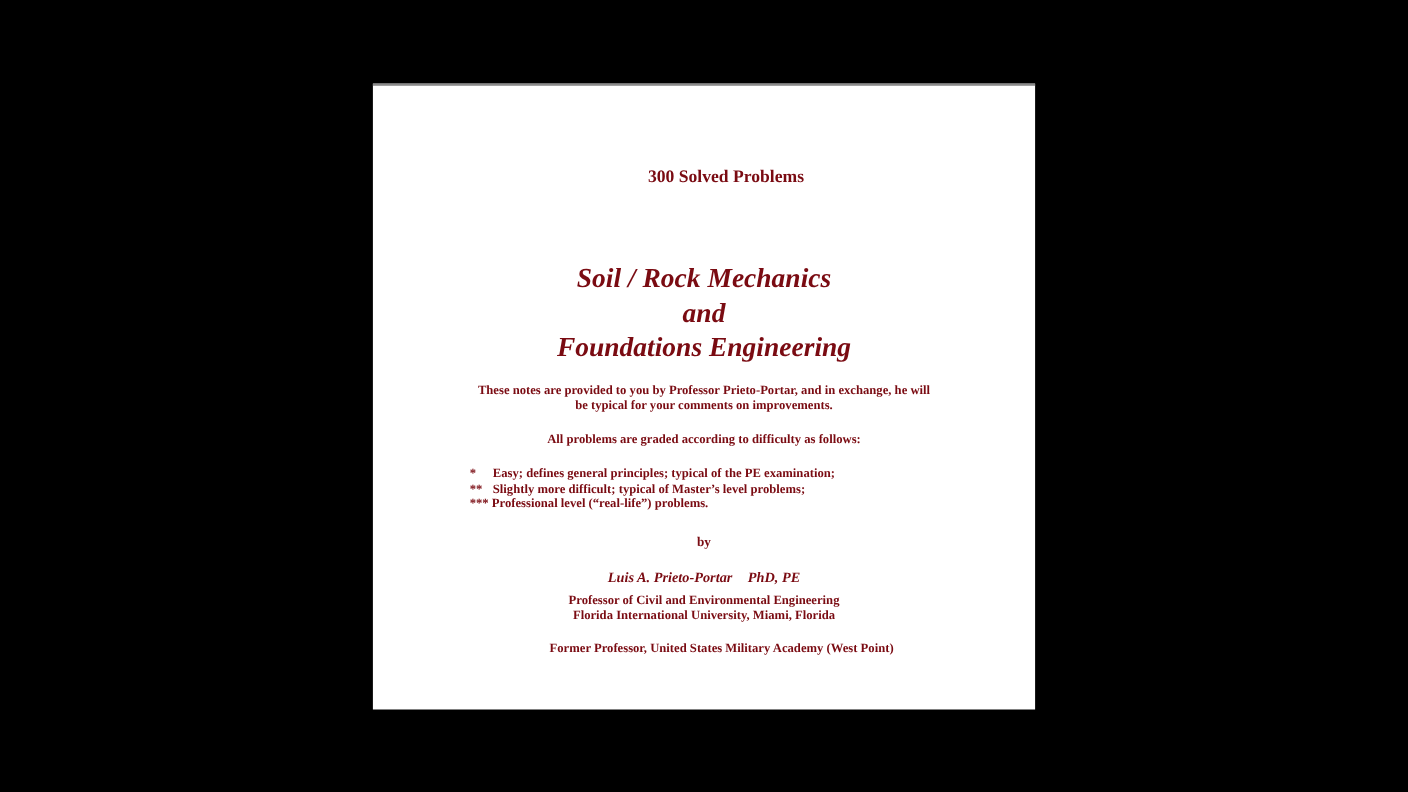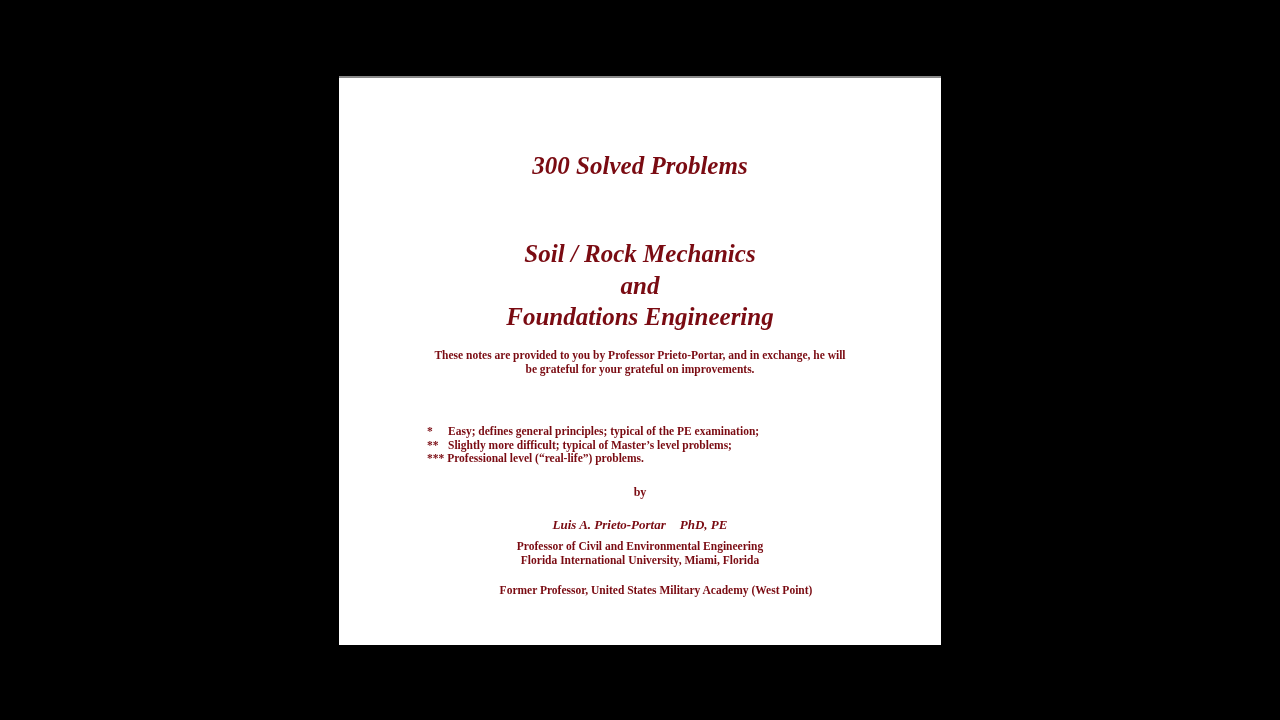--- a/index.html
+++ b/index.html
@@ -25,22 +25,22 @@
     .t {
       position: absolute;
       left: 0;
       width: 100%;
       text-align: center;
       font-weight: bold;
       white-space: nowrap;
     }
     .title1 {
       top: 74px;
-      font-size: 25px;
-      font-style: italic;
+      font-size: 16px;
+      margin-left: 20px;
     }
     .title2 {
       top: 160px;
       font-size: 25px;
       font-style: italic;
       line-height: 31.5px;
     }
     .title2 div { white-space: nowrap; }
     .intro {
       top: 270px;
@@ -92,23 +92,24 @@
   <div class="t title1">300 Solved Problems</div>
 
   <div class="t title2">
     <div>Soil / Rock Mechanics</div>
     <div>and</div>
     <div>Foundations Engineering</div>
   </div>
 
   <div class="t intro">
     <div>These notes are provided to you by Professor Prieto-Portar, and in exchange, he will</div>
-    <div>be grateful for your grateful on improvements.</div>
+    <div>be typical for your comments on improvements.</div>
   </div>
 
+  <div class="t graded">All problems are graded according to difficulty as follows:</div>
 
   <div class="levels">
     <div class="row">
       <span class="stars">*</span>
       <span>Easy; defines general principles; typical of the PE examination;</span>
     </div>
     <div class="row">
       <span class="stars">**</span>
       <span>Slightly more difficult; typical of Master’s level problems;</span>
     </div>

